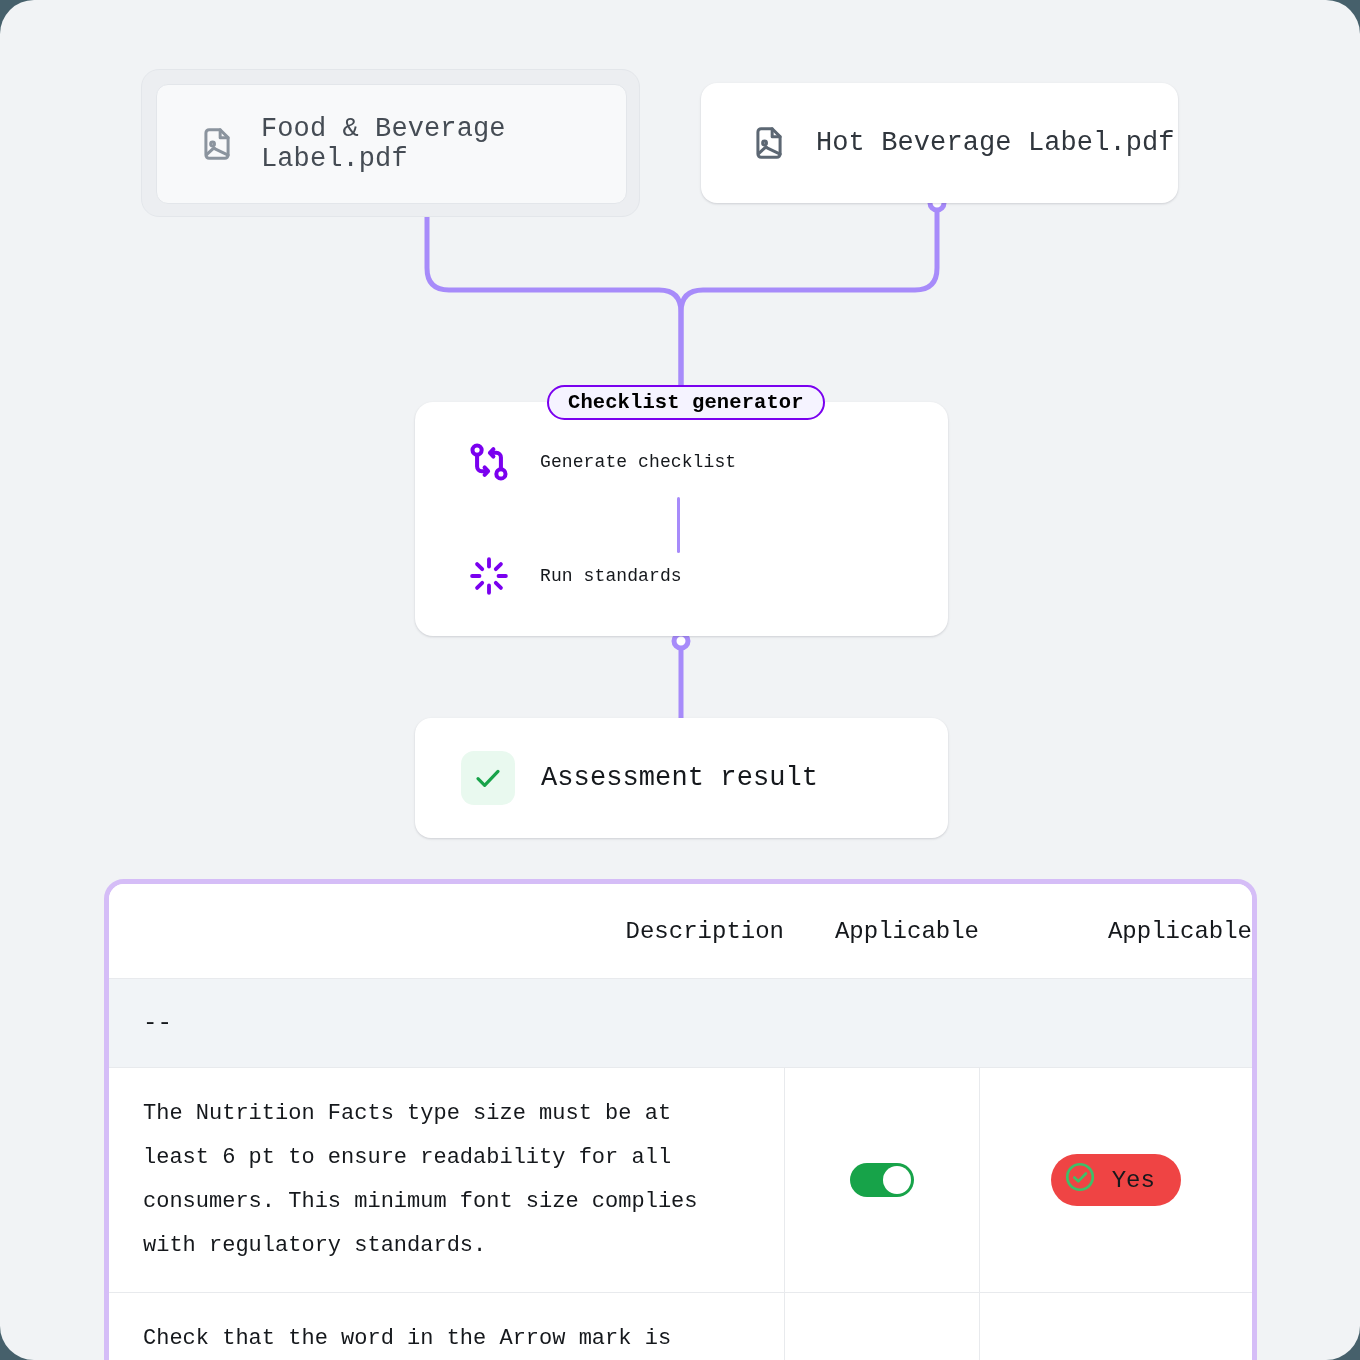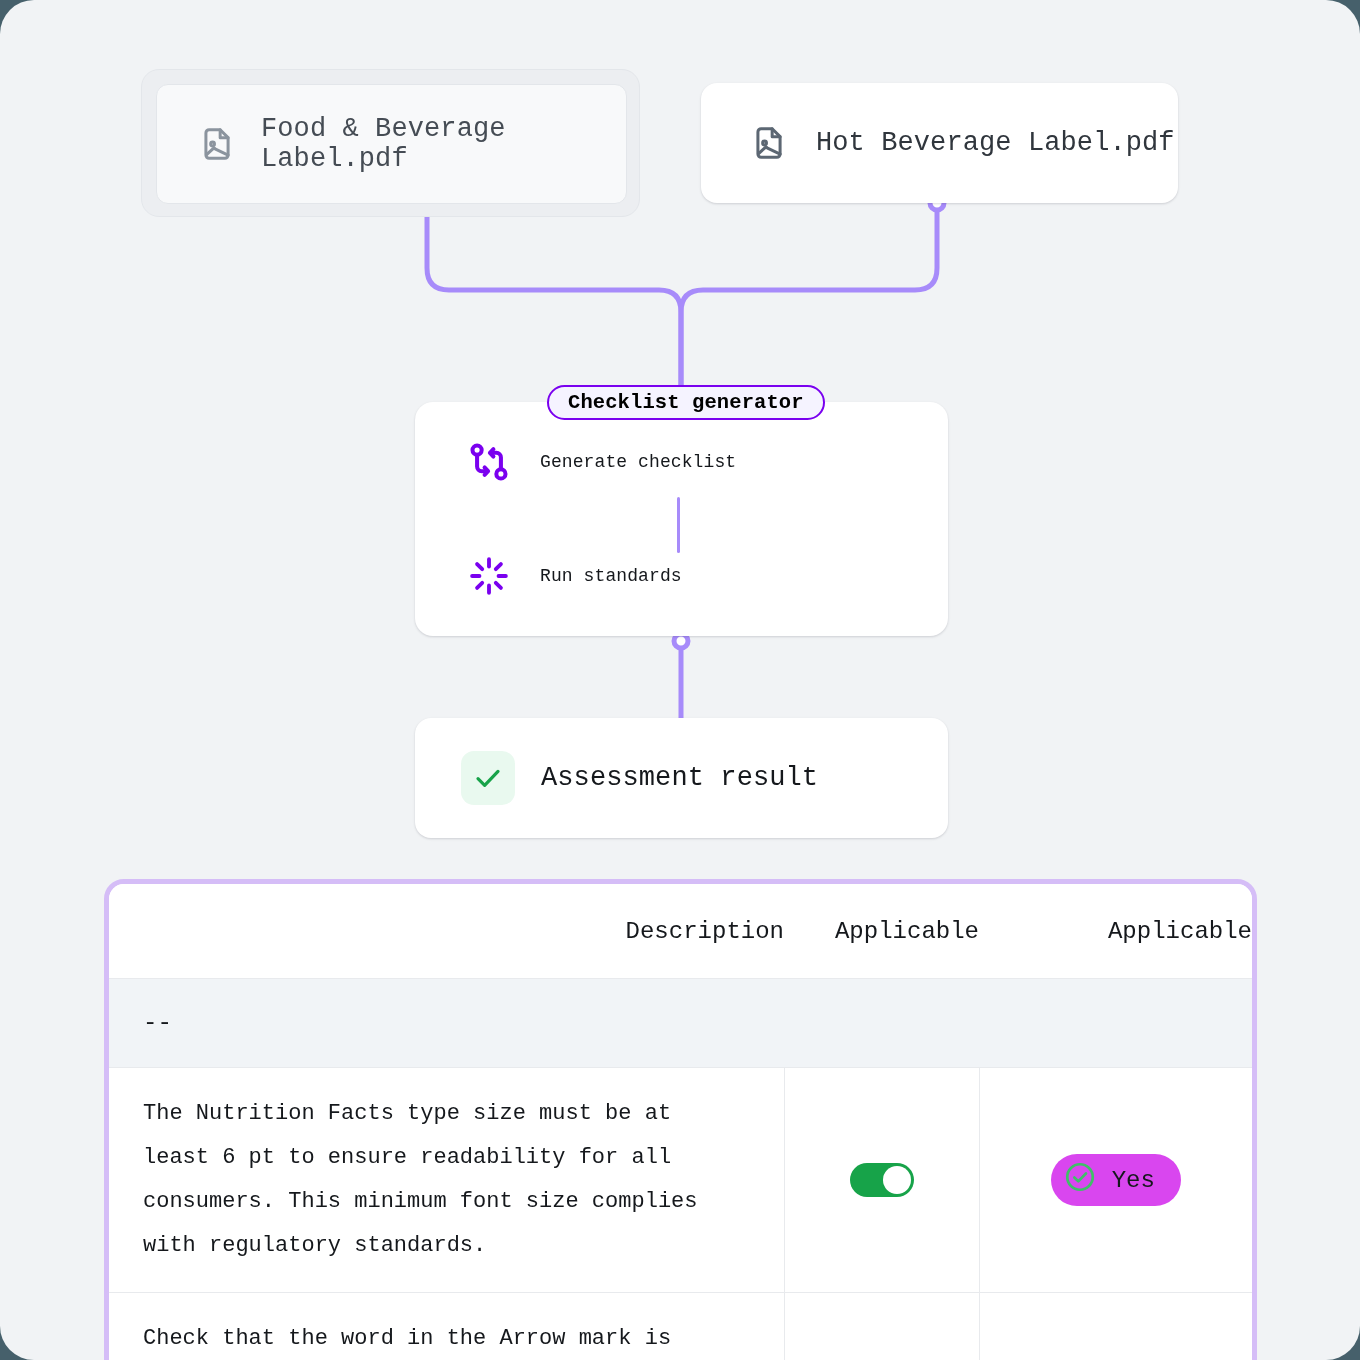--- a/index.html
+++ b/index.html
@@ -175,21 +175,21 @@
   }
 
   .badge {
     display: inline-flex; align-items: center;
     height: 52px;
     padding: 0 26px 0 12px;
     border-radius: 26px;
     font-size: 24px;
   }
   .badge .badge-text { margin-left: 15px; }
-  .badge-yes { background: #d946ef; color: #15181c; }
+  .badge-yes { background: #ef4444; color: #15181c; }
 </style>
 </head>
 <body>
 
 <div id="canvas">
 
   <svg id="edges" viewBox="0 0 1360 900">
     <path d="M427 203 L427 268 Q427 290 449 290 L659 290 Q681 290 681 312 L681 385" fill="none" stroke="#a78bfa" stroke-width="5" stroke-linecap="round"></path>
     <path d="M937 203 L937 268 Q937 290 915 290 L703 290 Q681 290 681 312 L681 385" fill="none" stroke="#a78bfa" stroke-width="5" stroke-linecap="round"></path>
     <circle cx="427" cy="203" r="7" fill="#ffffff" stroke="#a78bfa" stroke-width="5"></circle>

